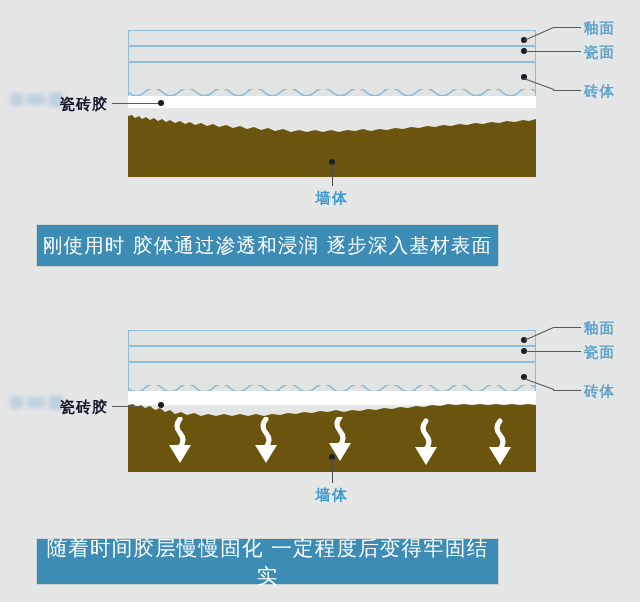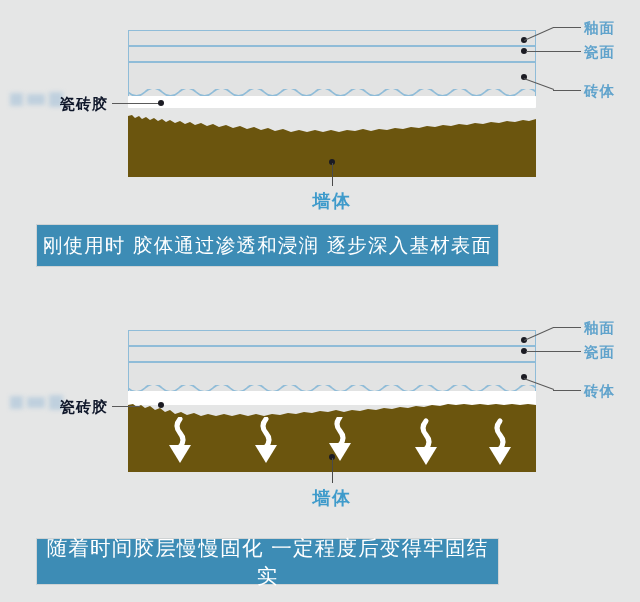--- a/index.html
+++ b/index.html
@@ -53,21 +53,21 @@
     white-space:nowrap;
   }
   .watermark { position:absolute; display:flex; gap:4px; align-items:center; }
   .wm-blk { background:#b9cddd; filter:blur(2.2px); opacity:.85; }
 
   
   .v-leader { position:absolute; width:1.4px; background:#4a4a4a; }
   .wall-label {
     position:absolute;
     color:#3f9bcb;
-    font-size:18px;
+    font-size:15px;
     font-weight:bold;
     letter-spacing:1.5px;
     white-space:nowrap;
     transform:translateX(-50%);
   }
 
   
   .caption {
     position:absolute;
     left:36px; width:463px;

